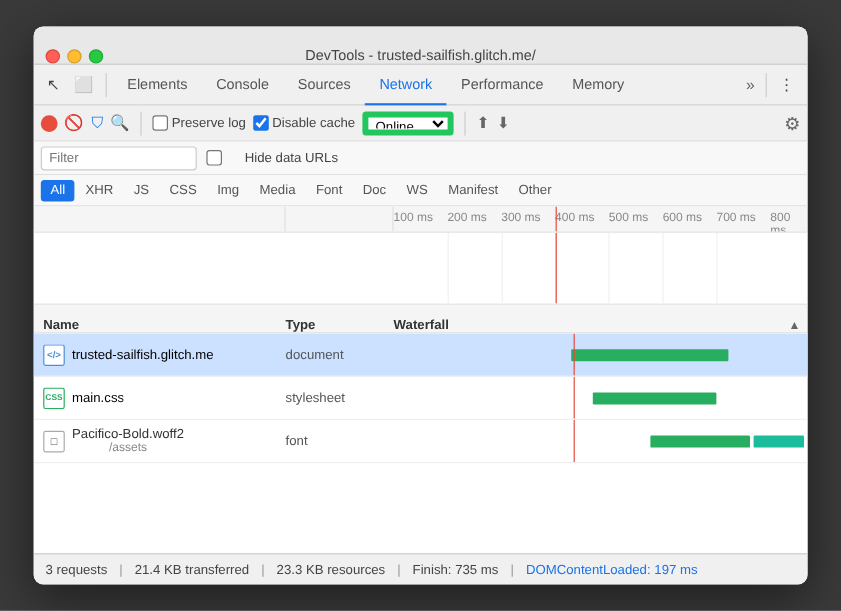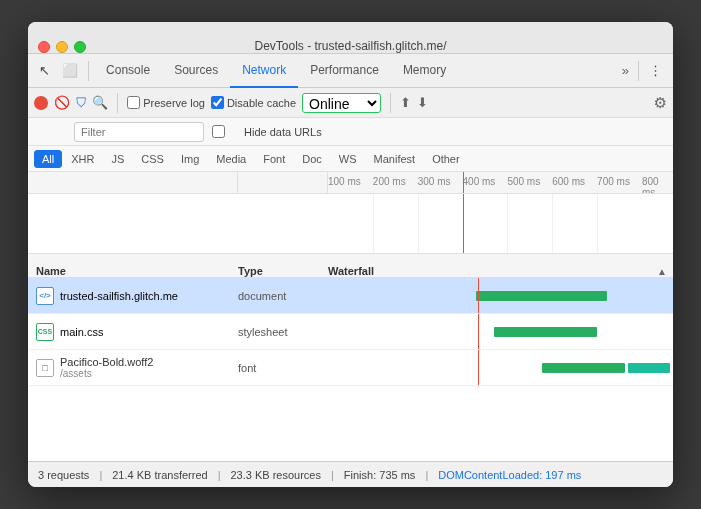--- a/index.html
+++ b/index.html
@@ -156,22 +156,22 @@
     .disable-cache-label {
       display: flex;
       align-items: center;
       gap: 3px;
       font-size: 11px;
       color: #444;
       cursor: pointer;
       white-space: nowrap;
     }
     .online-select {
-      font-size: 14px;
-      border: 1px solid #22c55e;
+      font-size: 11px;
+      border: 5px solid #22c55e;
       border-radius: 3px;
       padding: 1px 2px;
       background: #fff;
       cursor: pointer;
       height: 20px;
     }
     .upload-icon, .download-icon {
       font-size: 13px;
       color: #666;
       cursor: pointer;
@@ -199,21 +199,20 @@
     }
     .filter-input {
       border: 1px solid #ccc;
       border-radius: 3px;
       padding: 2px 6px;
       font-size: 11px;
       width: 130px;
       height: 20px;
       background: #fff;
       outline: none;
-      margin-left: 40px;
     }
     .hide-data-label {
       display: flex;
       align-items: center;
       gap: 19px;
       font-size: 11px;
       color: #444;
       cursor: pointer;
     }
     
@@ -399,20 +398,21 @@
       <div class="traffic-light tl-max"></div>
     </div>
     <span class="titlebar-title">DevTools - trusted-sailfish.glitch.me/</span>
   </div>
 
   <div class="toolbar">
     <button class="toolbar-btn">↖</button>
     <button class="toolbar-btn">⬜</button>
     <div class="toolbar-sep"></div>
     <div class="nav-tabs">
+      <div class="nav-tab">Elements</div>
       <div class="nav-tab">Console</div>
       <div class="nav-tab">Sources</div>
       <div class="nav-tab active">Network</div>
       <div class="nav-tab">Performance</div>
       <div class="nav-tab">Memory</div>
     </div>
     <button class="more-btn">»</button>
     <div class="toolbar-sep"></div>
     <button class="toolbar-btn">⋮</button>
   </div>
@@ -537,21 +537,21 @@
       </div>
     </div>
 
     <div class="table-row">
       <div class="td-name">
         <div class="file-icon font">
           <span style="font-size:9px;">□</span>
         </div>
         <div class="td-name-text">
           <div style="color:#333;">Pacifico-Bold.woff2</div>
-          <div style="color:#888; font-size:10px;">/assets</div>
+          <div style="color:#888; font-size:10px;text-align:center;">/assets</div>
         </div>
       </div>
       <div class="td-type">font</div>
       <div class="td-waterfall">
         <div class="wf-bar wf-green" style="left:62%;width:24%;"></div>
         <div class="wf-bar wf-teal" style="left:87%;width:12%;"></div>
         <div class="wf-redline" style="left:43.5%;"></div>
       </div>
     </div>
   </div>

